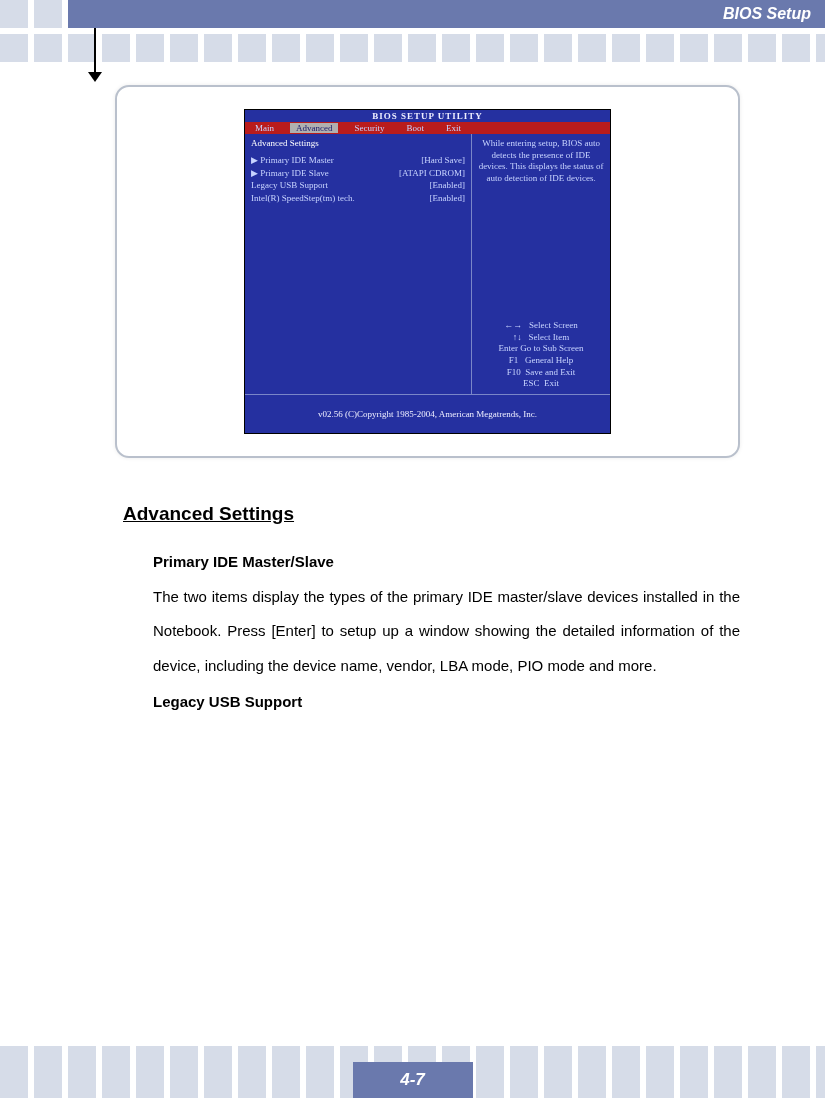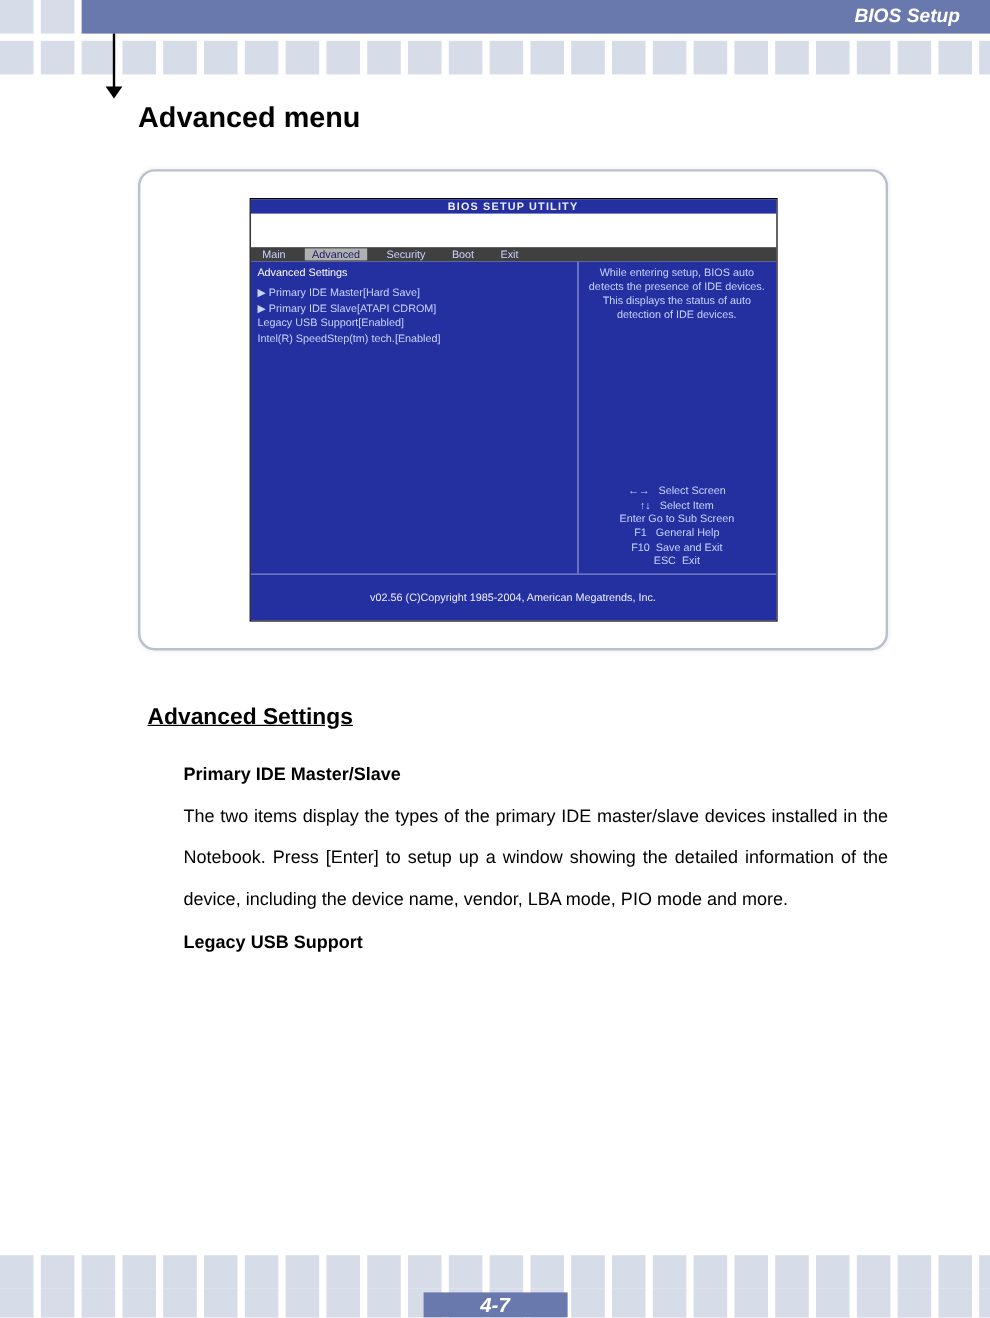--- a/index.html
+++ b/index.html
@@ -34,21 +34,21 @@
     position: absolute;
     top: 0; left: 95px; right: 0;
     height: 28px;
     background: #6a79ad;
     color: #ffffff;
     font-style: italic;
     font-weight: bold;
     display: flex;
     align-items: center;
     justify-content: flex-end;
-    padding-right: 25px;
+    padding-right: 14px;
     font-size: 16px;
   }
 
   .arrow-down {
     position: absolute;
     top: 28px; left: 94px;
     width: 2px; height: 48px;
     background: #000;
   }
   .arrow-head {
@@ -78,42 +78,41 @@
   .bios-frame {
     border: 2px solid #b9c0cc;
     border-radius: 14px;
     padding: 22px 55px;
     background: #ffffff;
     margin-bottom: 45px;
     box-shadow: 0 0 4px rgba(0,0,0,0.08);
   }
 
   .bios {
-    width: 440px;
+    width: 367px;
     margin: 0 auto;
     border: 1px solid #000;
-    font-family: Liberation Sans, sans-serif;
+    font-family: Liberation Serif, serif;
     font-size: 9px;
     color: #c8d4ff;
   }
   .bios-header {
     background: #2530a0;
     color: #eef;
     text-align: center;
     padding: 1px 0;
     font-weight: bold;
     letter-spacing: 1px;
   }
   .bios-menu {
-    background: #404040;
+    background: #b91c1c;
     color: #c8d4ff;
     display: flex;
     padding: 1px 4px;
     gap: 10px;
-    margin-top: 28px;
   }
   .bios-menu span { padding: 0 6px; }
   .bios-menu .sel { background: #b0b0b0; color: #1a1a6a; }
   .bios-body {
     display: flex;
     height: 260px;
   }
   .bios-left {
     flex: 1.7;
     background: #2530a0;
@@ -124,21 +123,21 @@
   .bios-right {
     flex: 1;
     background: #2530a0;
     padding: 4px 6px;
     display: flex;
     flex-direction: column;
     justify-content: space-between;
     text-align: center;
   }
   .bios-left .heading { color: #fff; margin-bottom: 6px; }
-  .bios-row { display: flex; justify-content: flex-start; color: #c8d4ff; line-height: 1.4; }
+  .bios-row { display: flex; justify-content: space-between; color: #c8d4ff; line-height: 1.4; }
   .bios-row .lbl { white-space: pre; }
   .bios-row .val { color: #c8d4ff; }
   .bios-help { color: #c8d4ff; line-height: 1.3; }
   .bios-keys { color: #c8d4ff; line-height: 1.3; margin-top: 8px; }
   .bios-keys div { white-space: pre; }
   .bios-footer {
     background: #2530a0;
     color: #eef;
     text-align: center;
     padding: 14px 0;
@@ -179,21 +178,21 @@
   .page-num {
     position: absolute;
     bottom: 0;
     left: 50%;
     transform: translateX(-50%);
     background: #6a79ad;
     color: #ffffff;
     font-weight: bold;
     font-style: italic;
     width: 120px;
-    height: 21px;
+    height: 36px;
     display: flex;
     align-items: center;
     justify-content: center;
     font-size: 17px;
     z-index: 5;
   }
 </style>
 </head>
 <body>
 
@@ -232,21 +231,20 @@
       <div class="sq"></div>
       <div class="sq"></div>
       <div class="sq"></div>
   </div>
 </div>
 <div class="arrow-down"></div>
 <div class="arrow-head"></div>
 
 <div class="content">
 
-  <h1 class="page-title">Advanced menu</h1>
 
   <div class="bios-frame">
     <div class="bios">
       <div class="bios-header">BIOS SETUP UTILITY</div>
       <div class="bios-menu">
         <span>Main</span>
         <span class="sel">Advanced</span>
         <span>Security</span>
         <span>Boot</span>
         <span>Exit</span>

